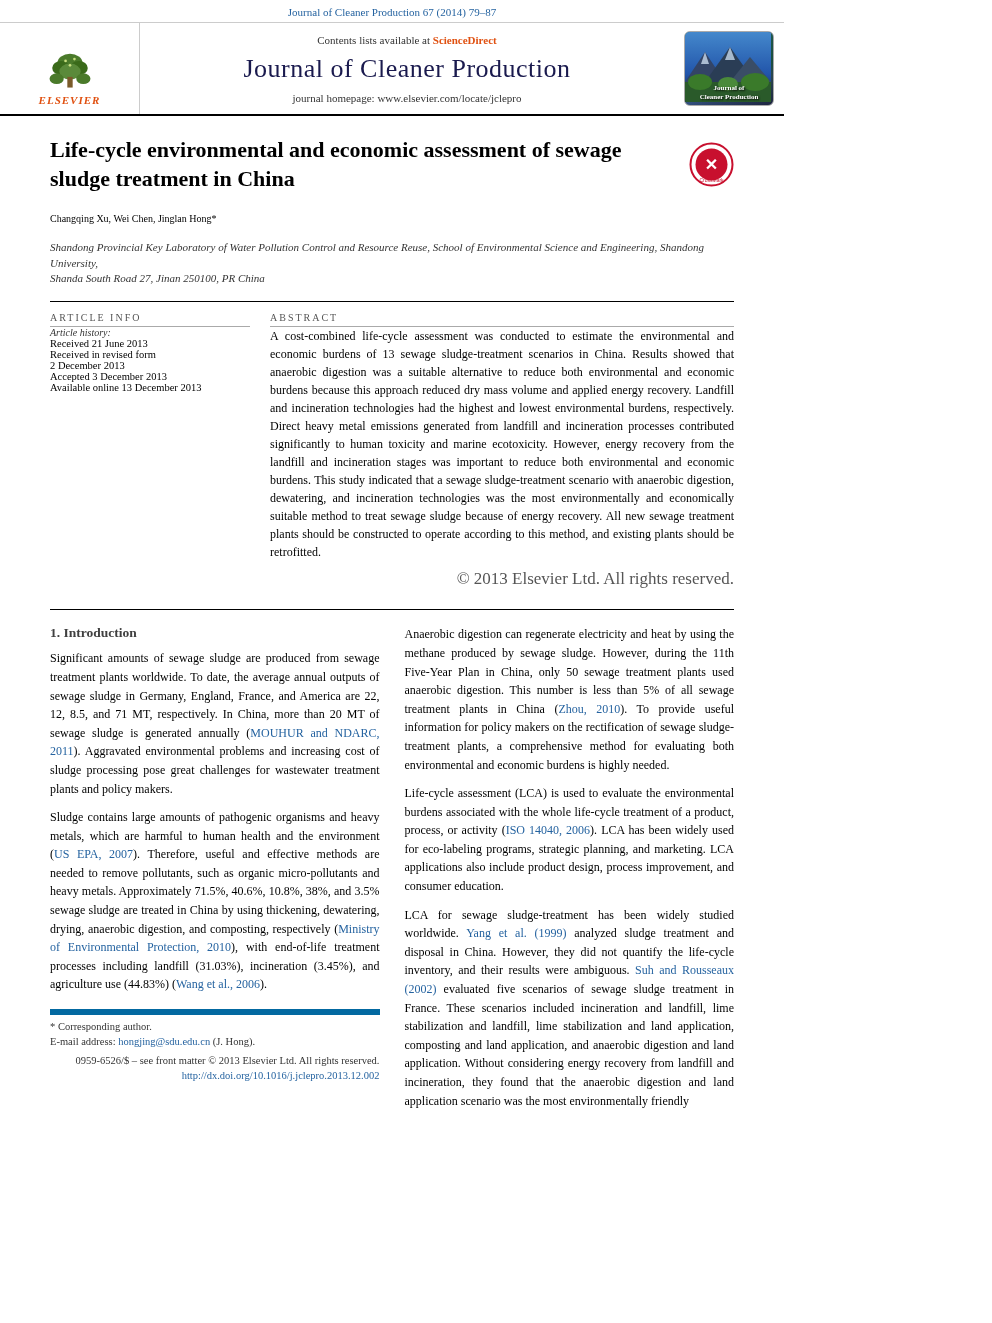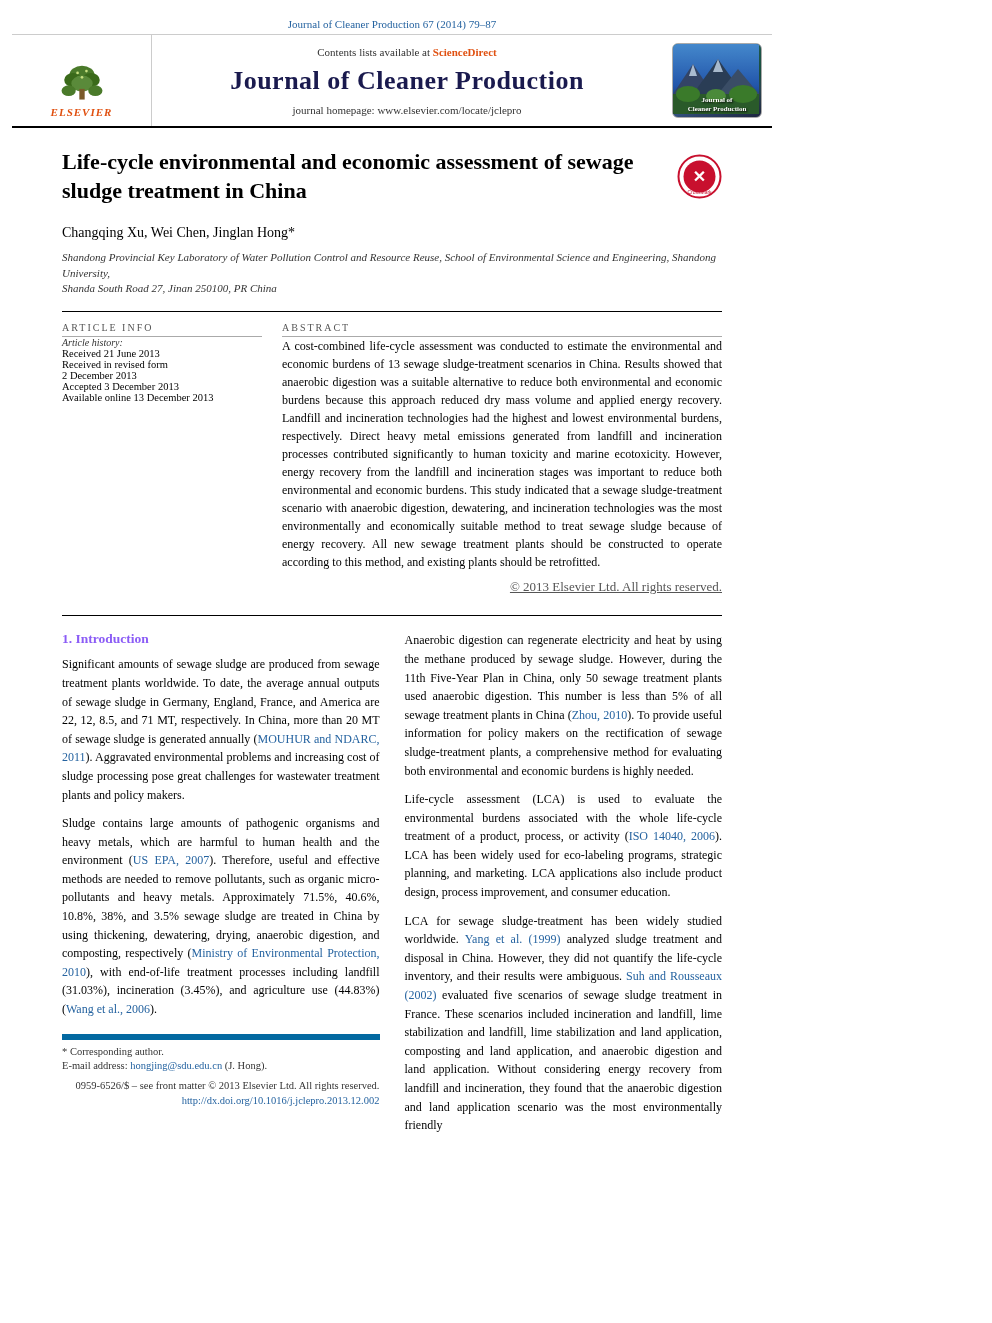--- a/index.html
+++ b/index.html
@@ -8,21 +8,21 @@
       font-family: 'Times New Roman', Times, serif;
       font-size: 13px;
       color: #000;
       width: 992px;
       min-height: 1323px;
     }
     .page {
       width: 784px;
       min-height: 1323px;
       background: #fff;
-      padding: 12px;
+      padding: 0;
     }
     
     .top-bar {
       background: #fff;
       text-align: center;
       padding: 6px 0 4px 0;
       font-size: 11px;
       color: #2563a0;
       border-bottom: 1px solid #ccc;
     }
@@ -67,21 +67,21 @@
       justify-content: center;
       padding: 10px 0;
     }
     .sciencedirect-text {
       font-size: 11px;
       color: #333;
       margin-bottom: 4px;
     }
     .journal-title {
       font-size: 26px;
-      font-weight: bold;
+      font-weight: normal;
       color: #1a1a4e;
       letter-spacing: 0.5px;
       margin: 4px 0;
     }
     .journal-homepage {
       font-size: 11px;
       color: #333;
       margin-top: 4px;
     }
     .journal-homepage span {
@@ -142,23 +142,23 @@
       line-height: 1.3;
       flex: 1;
     }
     .crossmark {
       width: 45px;
       height: 45px;
       margin-left: 15px;
       flex-shrink: 0;
     }
     .authors {
-      font-size: 14px;
-      color: #000;
-      margin-bottom: 9px;
+      font-size: 10px;
+      color: #000;
+      margin-bottom: 16px;
     }
     .affiliation {
       font-size: 11px;
       font-style: italic;
       color: #333;
       margin-bottom: 15px;
       line-height: 1.4;
     }
     
     .two-col {
@@ -206,42 +206,41 @@
     .abstract-section {
       flex: 1;
     }
     .abstract-text {
       font-size: 12px;
       line-height: 1.5;
       color: #000;
       text-align: justify;
     }
     .copyright {
-      font-size: 13px;
+      font-size: 17px;
       color: #555;
       text-align: right;
       margin-top: 8px;
-      text-decoration: underline;
     }
     
     .main-text {
       border-top: 1px solid #000;
       padding-top: 15px;
     }
     .two-col-text {
       display: flex;
       gap: 25px;
     }
     .text-col {
       flex: 1;
     }
     .section-title {
       font-size: 13.5px;
       font-weight: bold;
-      color: #8b5cf6;
+      color: #404040;
       margin-bottom: 8px;
     }
     .body-text {
       font-size: 12px;
       line-height: 1.55;
       color: #000;
       text-align: justify;
       margin-bottom: 10px;
     }
     .body-text a, .link {

